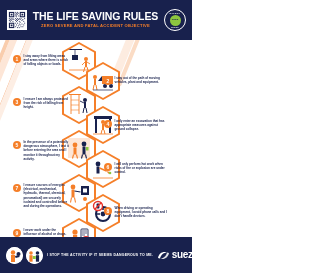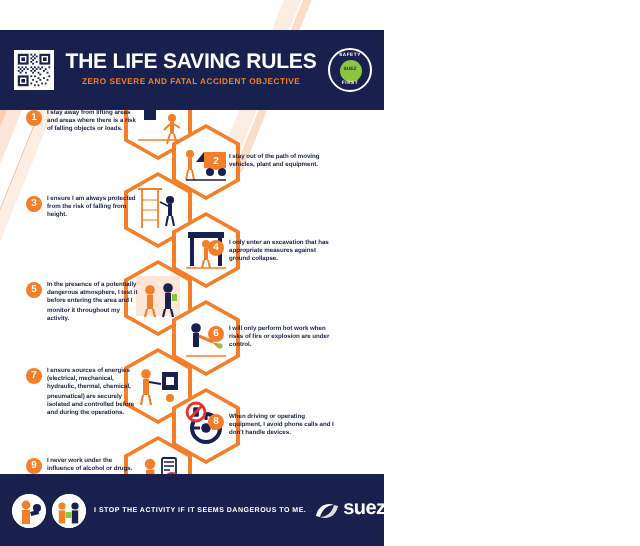--- a/index.html
+++ b/index.html
@@ -9,21 +9,21 @@
   }
   #poster{
     position:absolute;inset:0;width:192px;height:273px;overflow:hidden;
     background:#ffffff;
   }
   
   .stripes{position:absolute;inset:0;overflow:hidden;pointer-events:none;z-index:0;}
   .stripe{position:absolute;border-radius:40px;transform:rotate(22deg);transform-origin:top left;}
   
   .header{
-    position:absolute;left:0;top:15px;width:192px;height:40px;
+    position:absolute;left:0;top:0;width:192px;height:40px;
     background:#18214d;z-index:5;display:flex;align-items:center;
   }
   .qr{
     width:20px;height:20px;margin-left:7px;flex:0 0 auto;
     background:#ffffff;padding:1px;box-sizing:border-box;
   }
   .qr svg{display:block;}
   .title-wrap{flex:1 1 auto;text-align:center;padding:0 2px;}
   .title{
     color:#ffffff;font-weight:bold;font-size:10.5px;letter-spacing:-0.1px;

